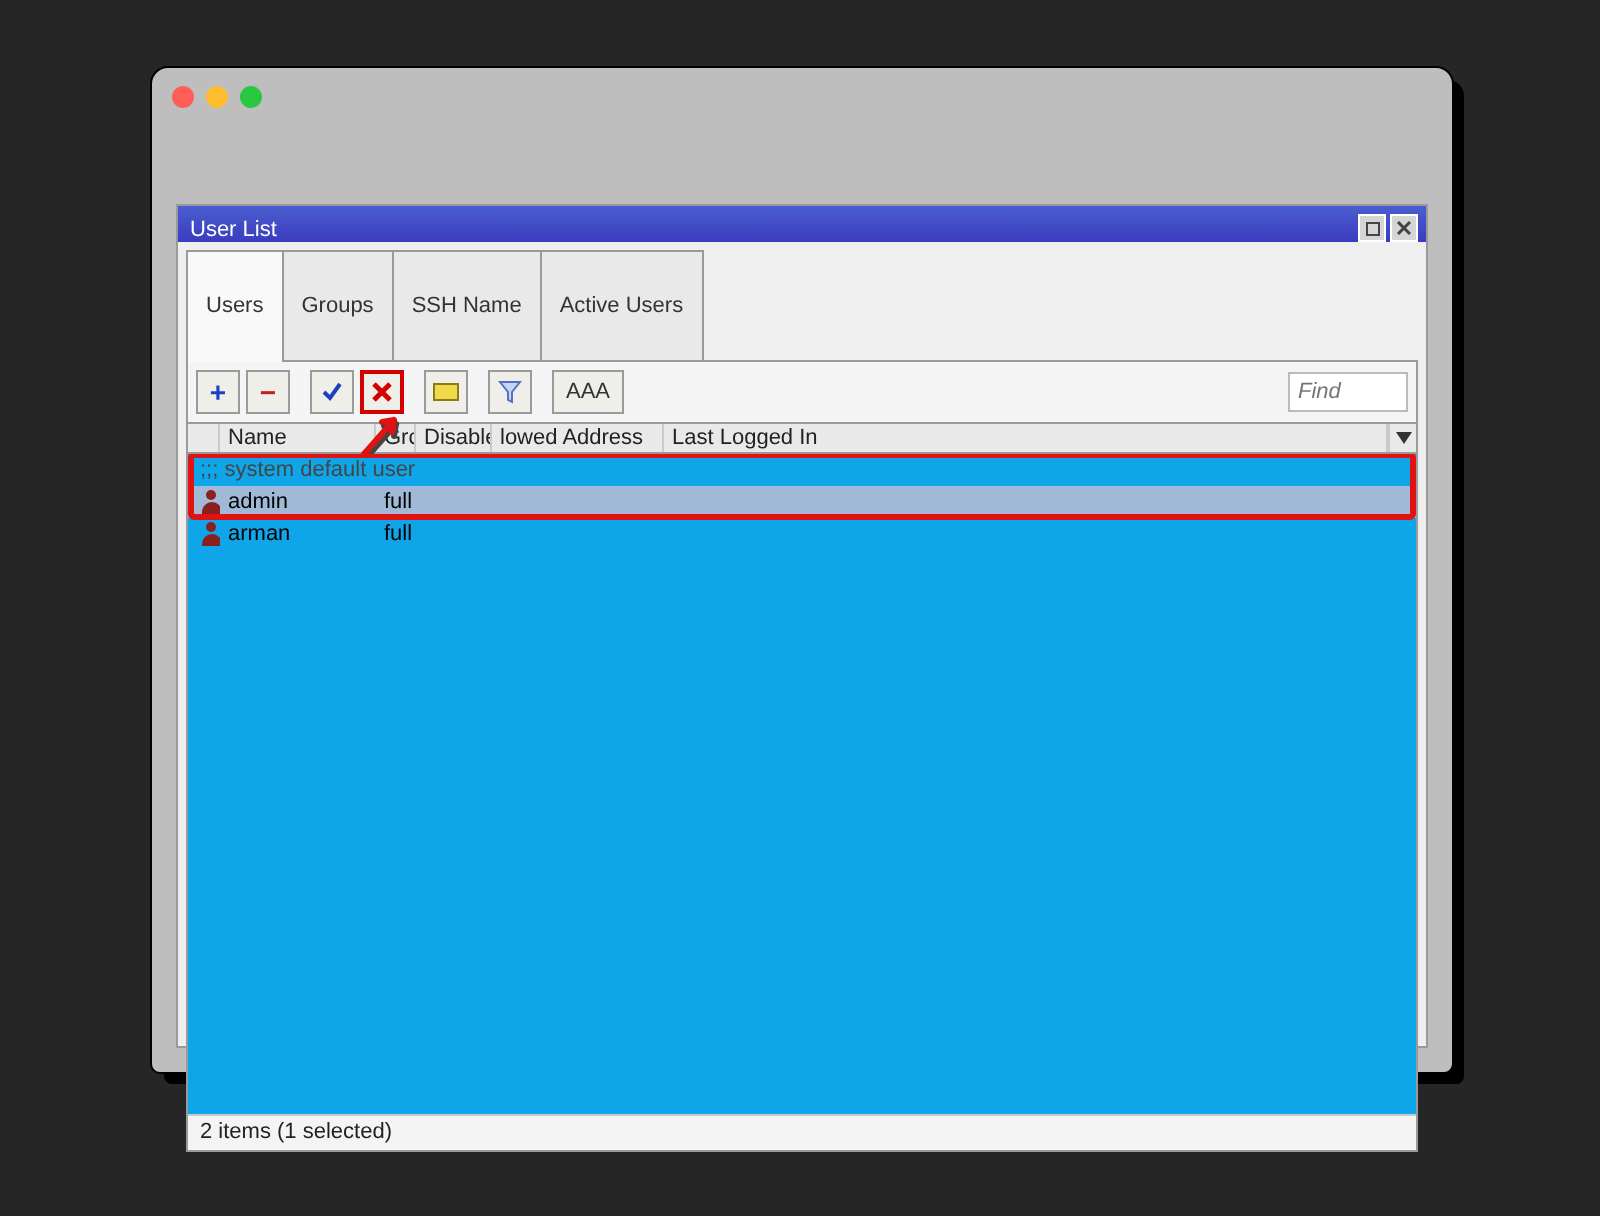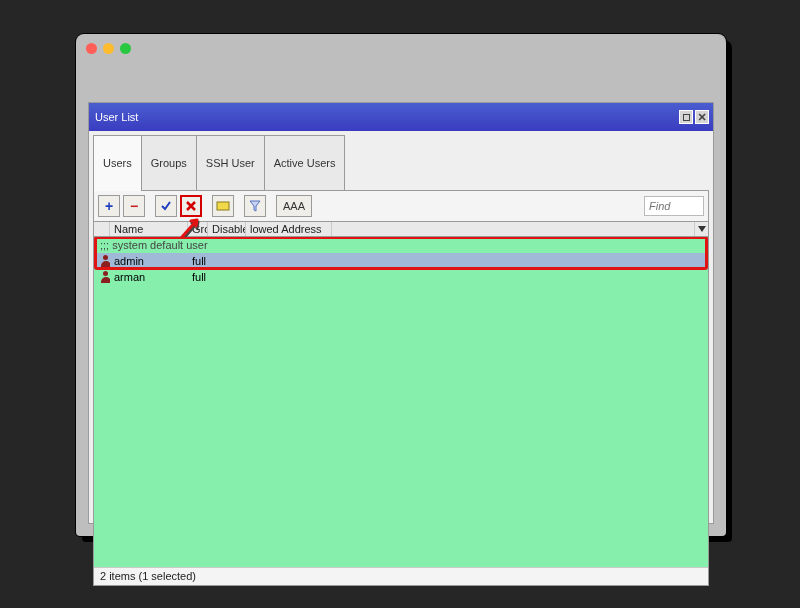--- a/index.html
+++ b/index.html
@@ -10,22 +10,22 @@
       background: #bebebe; border-radius: 8px 8px 4px 4px;
       box-shadow: 0 0 0 1px #000, 6px 6px 0 #000;
     }
     .mac-titlebar { height: 28px; display: flex; align-items: center; padding-left: 10px; gap: 6px; }
     .tl-dot { width: 11px; height: 11px; border-radius: 50%; }
     .tl-red { background: #ff5f57; } .tl-yellow { background: #febc2e; } .tl-green { background: #28c840; }
 
     .inner { position: absolute; top: 68px; left: 12px; right: 12px; bottom: 12px;
              background: #efefef; border: 1px solid #9a9a9a; }
 
-    .win-title { height: 28px; background: linear-gradient(#4a5ecf,#3a3cc0);
-                 color: #fff; display: flex; align-items: center; padding: 0 4px 0 6px;
+    .win-title { height: 18px; background: linear-gradient(#4a5ecf,#3a3cc0);
+                 color: #fff; display: flex; align-items: flex-end; padding: 0 4px 0 6px;
                  justify-content: space-between; }
     .win-title-btns { display: flex; gap: 2px; }
     .win-btn { width: 14px; height: 14px; background: #d5d5d5; border: 1px solid #fff;
                display: flex; align-items: center; justify-content: center; font-weight: bold; color: #444; }
     .win-btn .sq { width: 7px; height: 7px; border: 1px solid #444; }
 
     .tabs { display: flex; padding: 4px 4px 0 4px; }
     .tab { padding: 21px 9px; background: #e9e9e9; border: 1px solid #9a9a9a;
            border-bottom: none; margin-right: -1px; color: #333; cursor: default; }
     .tab.active { background: #f9f9f9; position: relative; z-index: 2; padding-bottom:4px; margin-bottom:-1px; }
@@ -54,21 +54,21 @@
 
     .headers { display: flex; height: 16px; background: #e9e9e9;
                border-top: 1px solid #9a9a9a; border-bottom: 1px solid #9a9a9a; }
     .hcol { padding: 1px 4px; border-right: 1px solid #cacaca; color: #222; white-space: nowrap; overflow: hidden; }
     .hend { margin-left: auto; width: 14px; border-left:1px solid #cacaca;
             display:flex; align-items:center; justify-content:center; }
     .c-flag{width:16px;}
     .c-name{width:78px;} .c-grp{width:20px;} .c-dis{width:38px;text-align:center;}
     .c-addr{width:86px;} .c-log{flex:1;}
 
-    .rows { flex: 1; background: #86efac; border-top: none; position: relative; overflow:hidden; }
+    .rows { flex: 1; background: #0ea5e9; border-top: none; position: relative; overflow:hidden; }
     .row { display: flex; height: 16px; align-items: center; }
     .cell { padding: 0 4px; white-space: nowrap; overflow: hidden; }
     .comment { color: #454545; font-style: normal; }
     .selected { background: #9fb9d6; }
     .person { width:10px; height:12px; margin-left:3px; position:relative; }
     .person::before{content:"";position:absolute;top:0;left:2px;width:5px;height:5px;border-radius:50%;background:#8b1e1e;}
     .person::after{content:"";position:absolute;bottom:0;left:0;width:10px;height:6px;border-radius:5px 5px 0 0;background:#8b1e1e;}
 
     .red-box { position:absolute; top:-1px; left:0; right:0; height:34px;
                border:3px solid #e11212; border-radius:3px; pointer-events:none; }
@@ -92,21 +92,21 @@
         <div class="win-btn">
             <span class="sq"></span>
           </div>
         <div class="win-btn">✕</div>
       </div>
     </div>
 
     <div class="tabs">
       <div class="tab active">Users</div>
       <div class="tab">Groups</div>
-      <div class="tab">SSH User</div>
+      <div class="tab">SSH Name</div>
       <div class="tab">Active Users</div>
     </div>
 
     <div class="panel">
       <div class="toolbar">
         <div class="tbtn">
             <span class="plus">+</span>
           </div>
         <div class="tbtn">
             <span class="minus">−</span>
@@ -145,20 +145,21 @@
           <input placeholder="Find" style="">
         </div>
       </div>
 
       <div class="headers">
         <div class="hcol c-flag"></div>
         <div class="hcol c-name">Name</div>
         <div class="hcol c-grp">Grc</div>
         <div class="hcol c-dis">Disable</div>
         <div class="hcol c-addr">lowed Address</div>
+        <div class="hcol c-log">Last Logged In</div>
         <div class="hend">
           <svg width="8" height="6" viewBox="0 0 8 6">
               <path d="M0 0h8L4 6z" fill="#333"></path>
             </svg>
         </div>
       </div>
 
       <div class="rows">
         <div class="red-box"></div>
         <div class="row">

